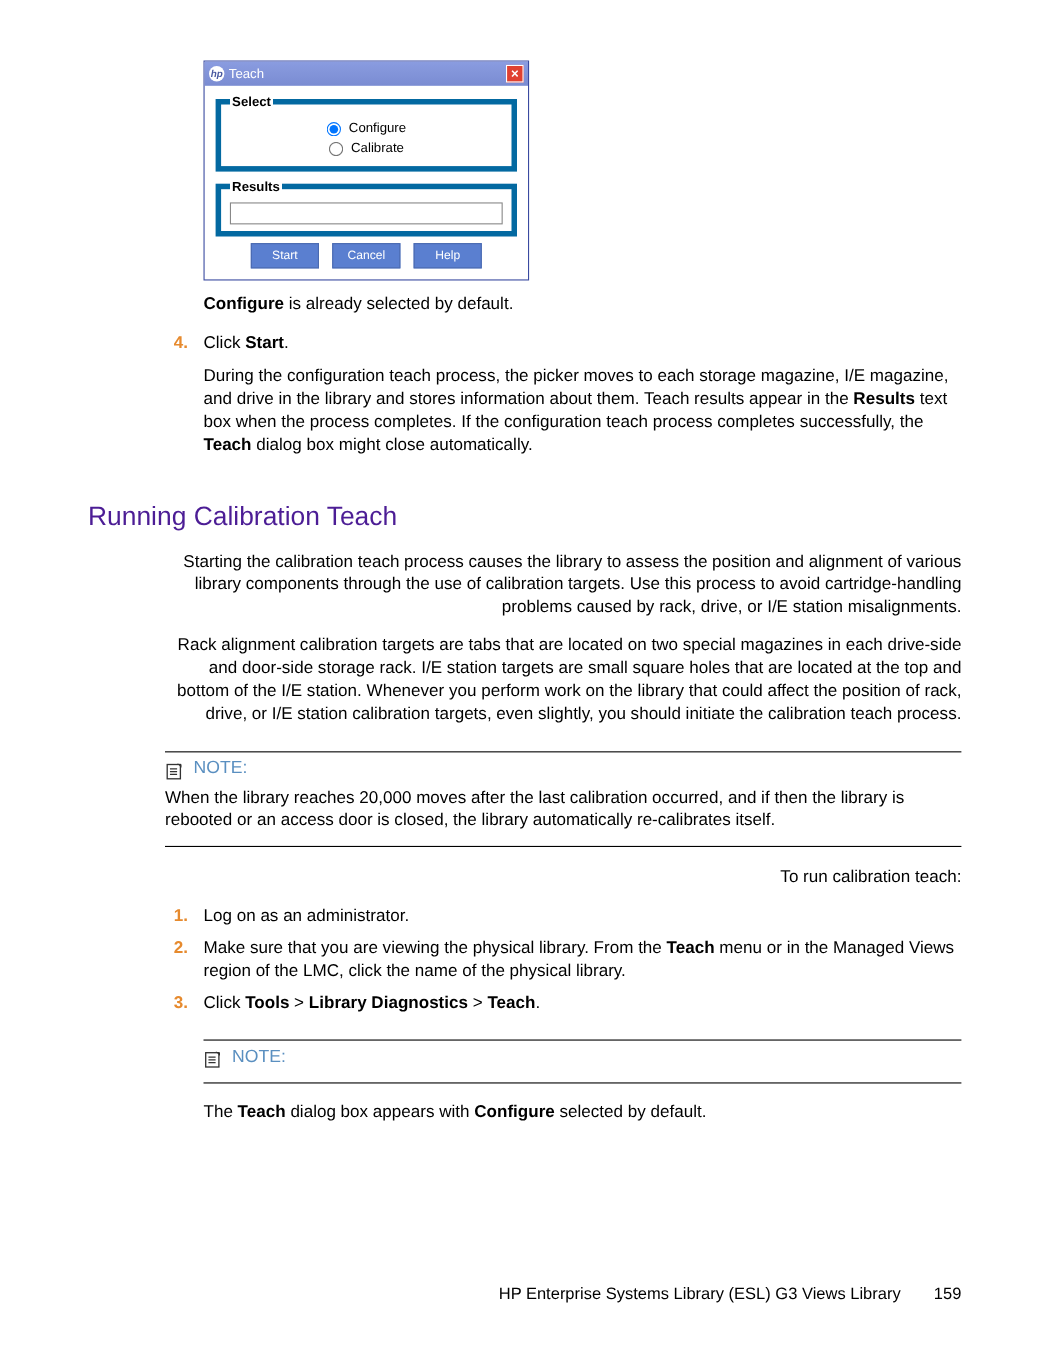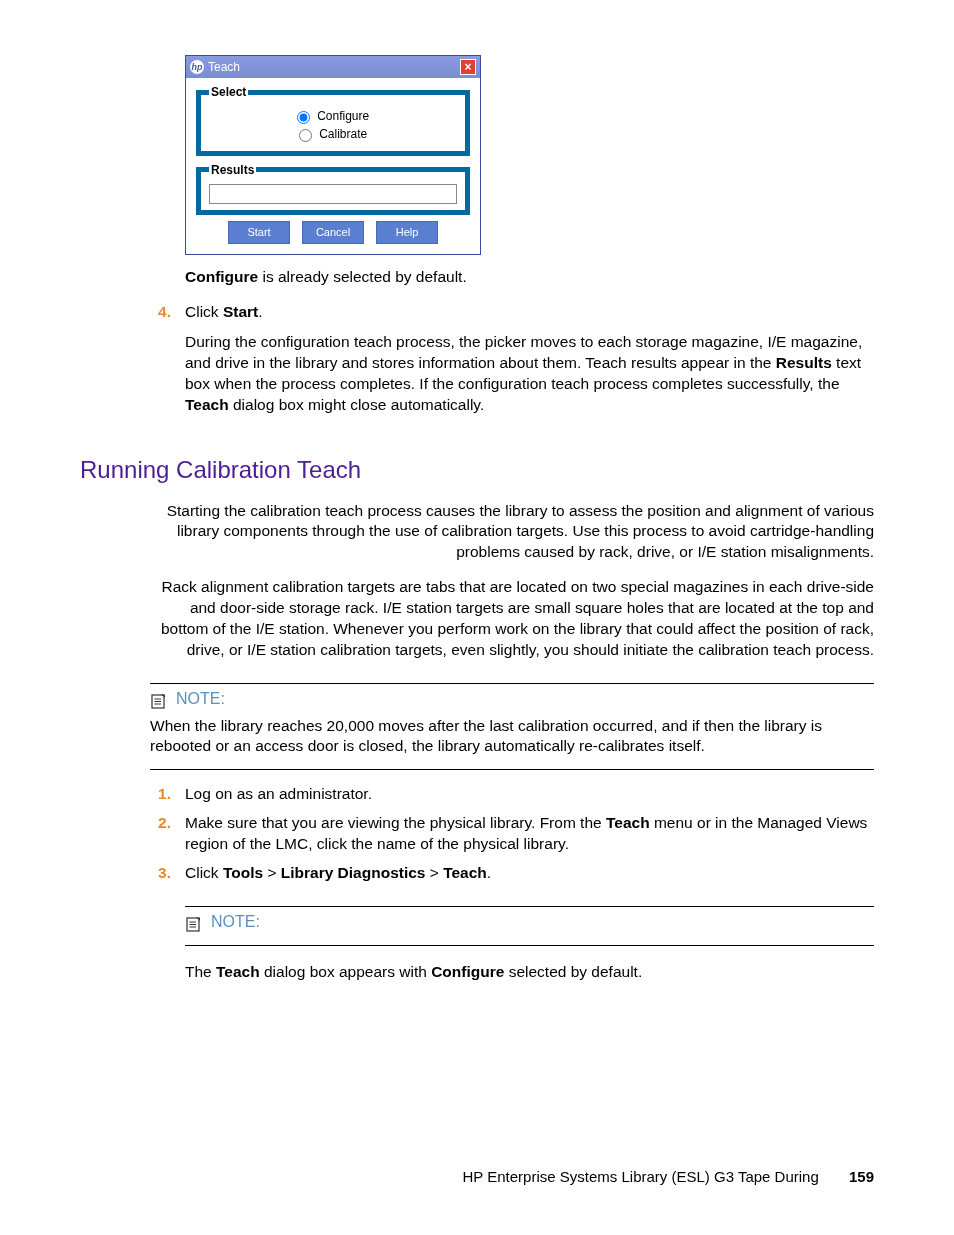--- a/index.html
+++ b/index.html
@@ -125,21 +125,21 @@
     justify-content: center;
   }
   .note-label { color: #5a8fc0; font-size: 16px; }
   .note-body { margin-left: 0; }
   .footer {
     position: absolute;
     bottom: 48px;
     right: 80px;
     font-size: 15px;
   }
-  .footer .pg { margin-left: 26px; font-weight: bold; }
+  .footer .pg { margin-left: 26px; }
   b { font-weight: bold; }
 </style>
 </head>
 <body>
 
 <div class="page">
 
   <div class="dialog">
     <div class="dialog-title">
       <span class="dialog-title-left">
@@ -208,20 +208,21 @@
             <line x1="4.5" y1="9.5" x2="11" y2="9.5" stroke="#333"></line>
             <line x1="4.5" y1="12" x2="11" y2="12" stroke="#333"></line>
           </svg>
       </span>
       <span class="note-label">NOTE:</span>
     </div>
     <p class="note-body">When the library reaches 20,000 moves after the last calibration occurred, and if then the library is rebooted or an access door is closed, the library automatically re-calibrates itself.</p>
     <hr class="hr" style="margin-top:12px">
   </div>
 
+  <p class="para-indent" style="margin-top:18px">To run calibration teach:</p>
 
   <div class="ol-row">
     <div class="num-cell">1.</div>
     <div class="ol-content">Log on as an administrator.</div>
   </div>
 
   <div class="ol-row" style="margin-top:8px">
     <div class="num-cell">2.</div>
     <div class="ol-content">
       <span>Make sure that you are viewing the physical library. From the </span><b>Teach</b><span> menu or in the Managed Views region of the LMC, click the name of the physical library.</span>
@@ -252,15 +253,15 @@
     <hr class="hr" style="margin-top:12px">
   </div>
 
   <p style="margin-left:105px; margin-top:16px">
     <span>The </span><b>Teach</b><span> dialog box appears with </span><b>Configure</b><span> selected by default.</span>
   </p>
 
 </div>
 
 <div class="footer">
-  <span>HP Enterprise Systems Library (ESL) G3 Tape During</span>
+  <span>HP Enterprise Systems Library (ESL) G3 Views Library</span>
   <span class="pg">159</span>
 </div>
 
 </body></html>

